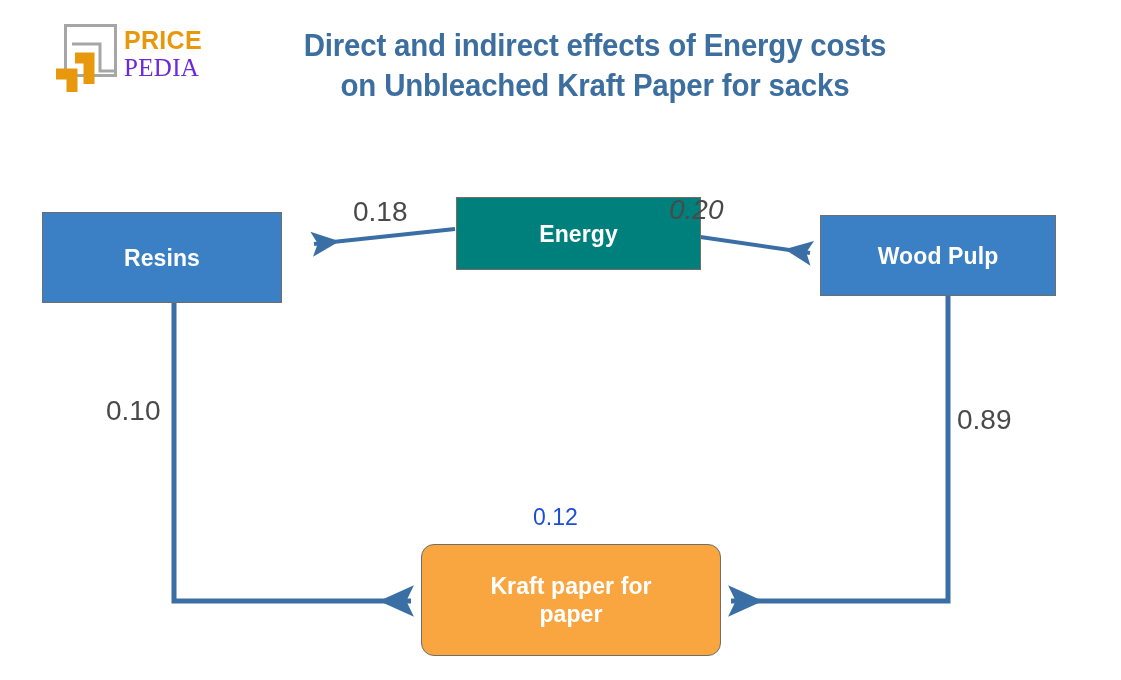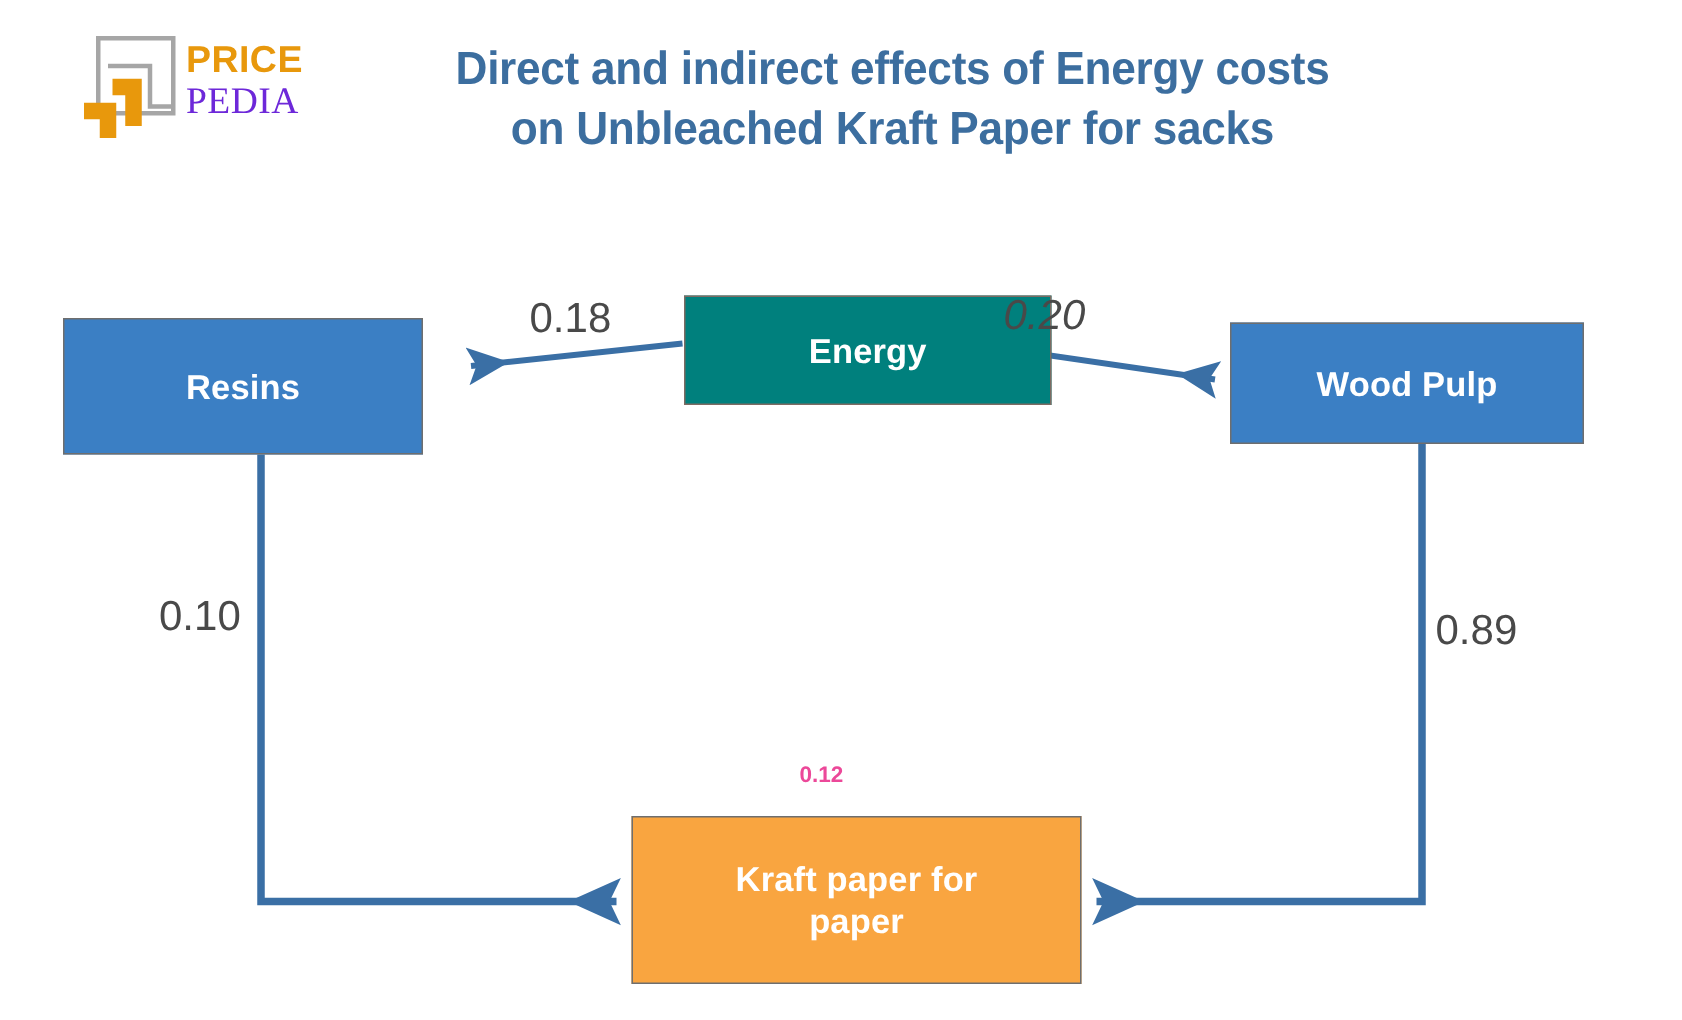--- a/index.html
+++ b/index.html
@@ -116,35 +116,35 @@
     line-height: 28px;
     letter-spacing: 0.1px;
   }
   .node-blue   { background: #3B7FC4; }
   .node-teal   { background: #00807D; border-color: #7D6B63; }
   .node-orange { background: #F9A540; }
 
   #node-resins    { left: 42px;  top: 212px; width: 240px; height: 91px; }
   #node-energy    { left: 456px; top: 197px; width: 245px; height: 73px; }
   #node-woodpulp  { left: 820px; top: 215px; width: 236px; height: 81px; }
-  #node-kraft     { left: 421px; top: 544px; width: 300px; height: 112px; padding: 0 22px; }
+  #node-kraft     { left: 421px; top: 544px; width: 300px; height: 112px; padding: 0 22px; border-radius: 13px; }
 
   .edge-label {
     position: absolute;
     font-family: "Liberation Sans", sans-serif;
     font-weight: normal;
     font-size: 28px;
     line-height: 26px;
     color: #494949;
     white-space: nowrap;
   }
   .edge-label.strong {
-    font-weight: bold;
-    color: #ec4899;
-    font-size: 15px;
+    font-weight: normal;
+    color: #1d4ed8;
+    font-size: 23px;
   }
   #label-018  { left: 353px; top: 199px; }
   #label-020  { left: 669px; top: 197px; font-style: italic; }
   #label-010  { left: 106px; top: 398px; }
   #label-052  { left: 957px; top: 407px; }
   #label-012  { left: 533px; top: 504px; }
 </style>
 </head>
 <body>
 

